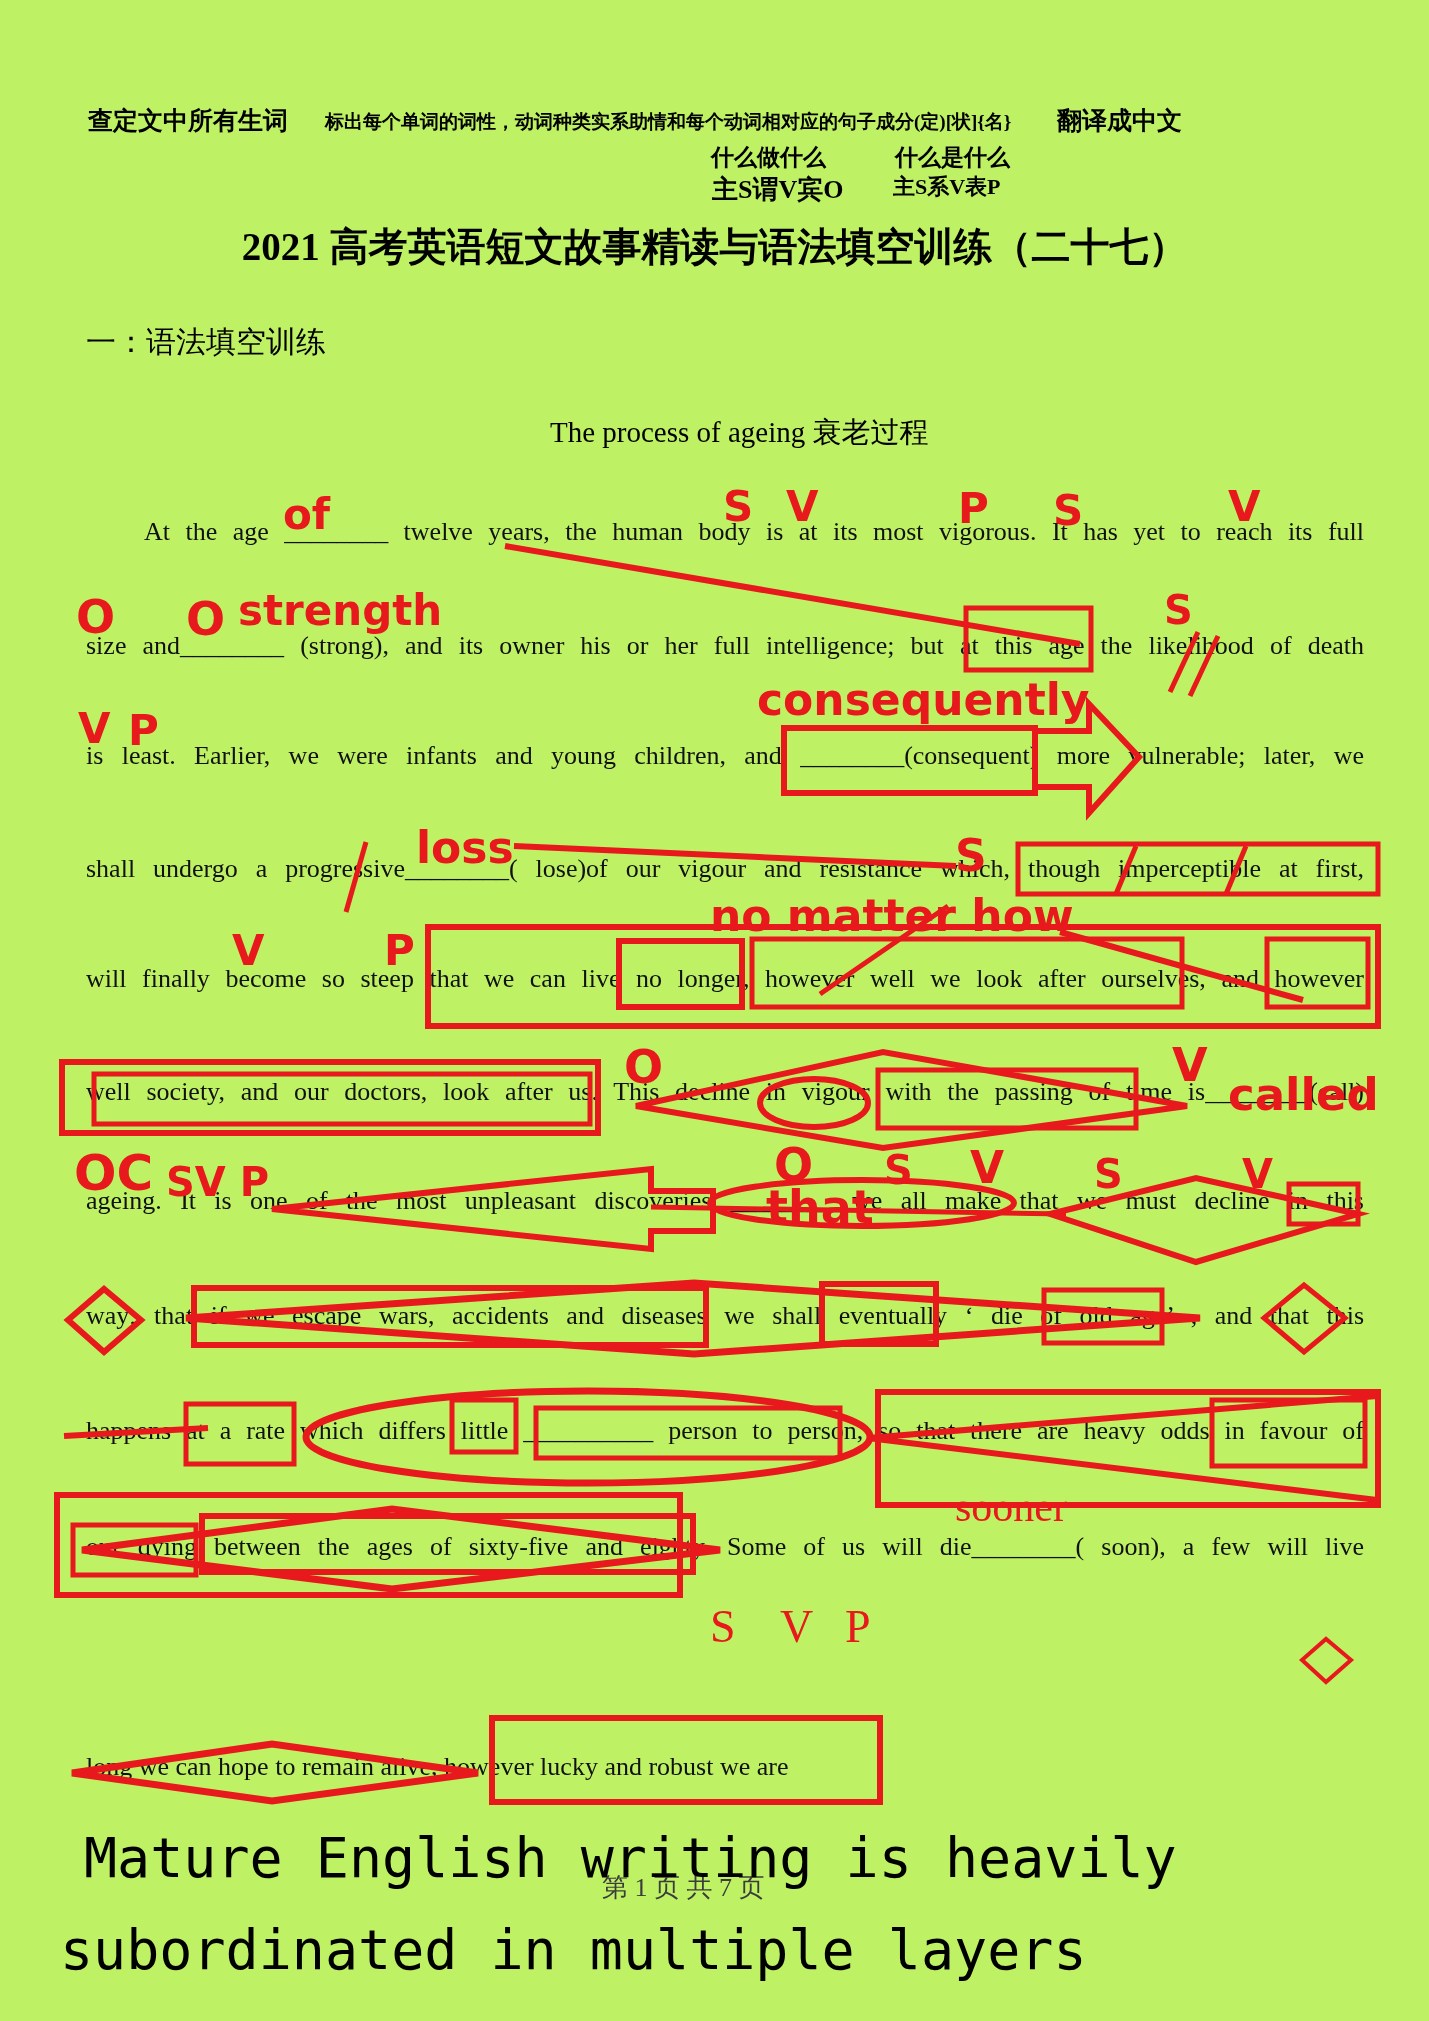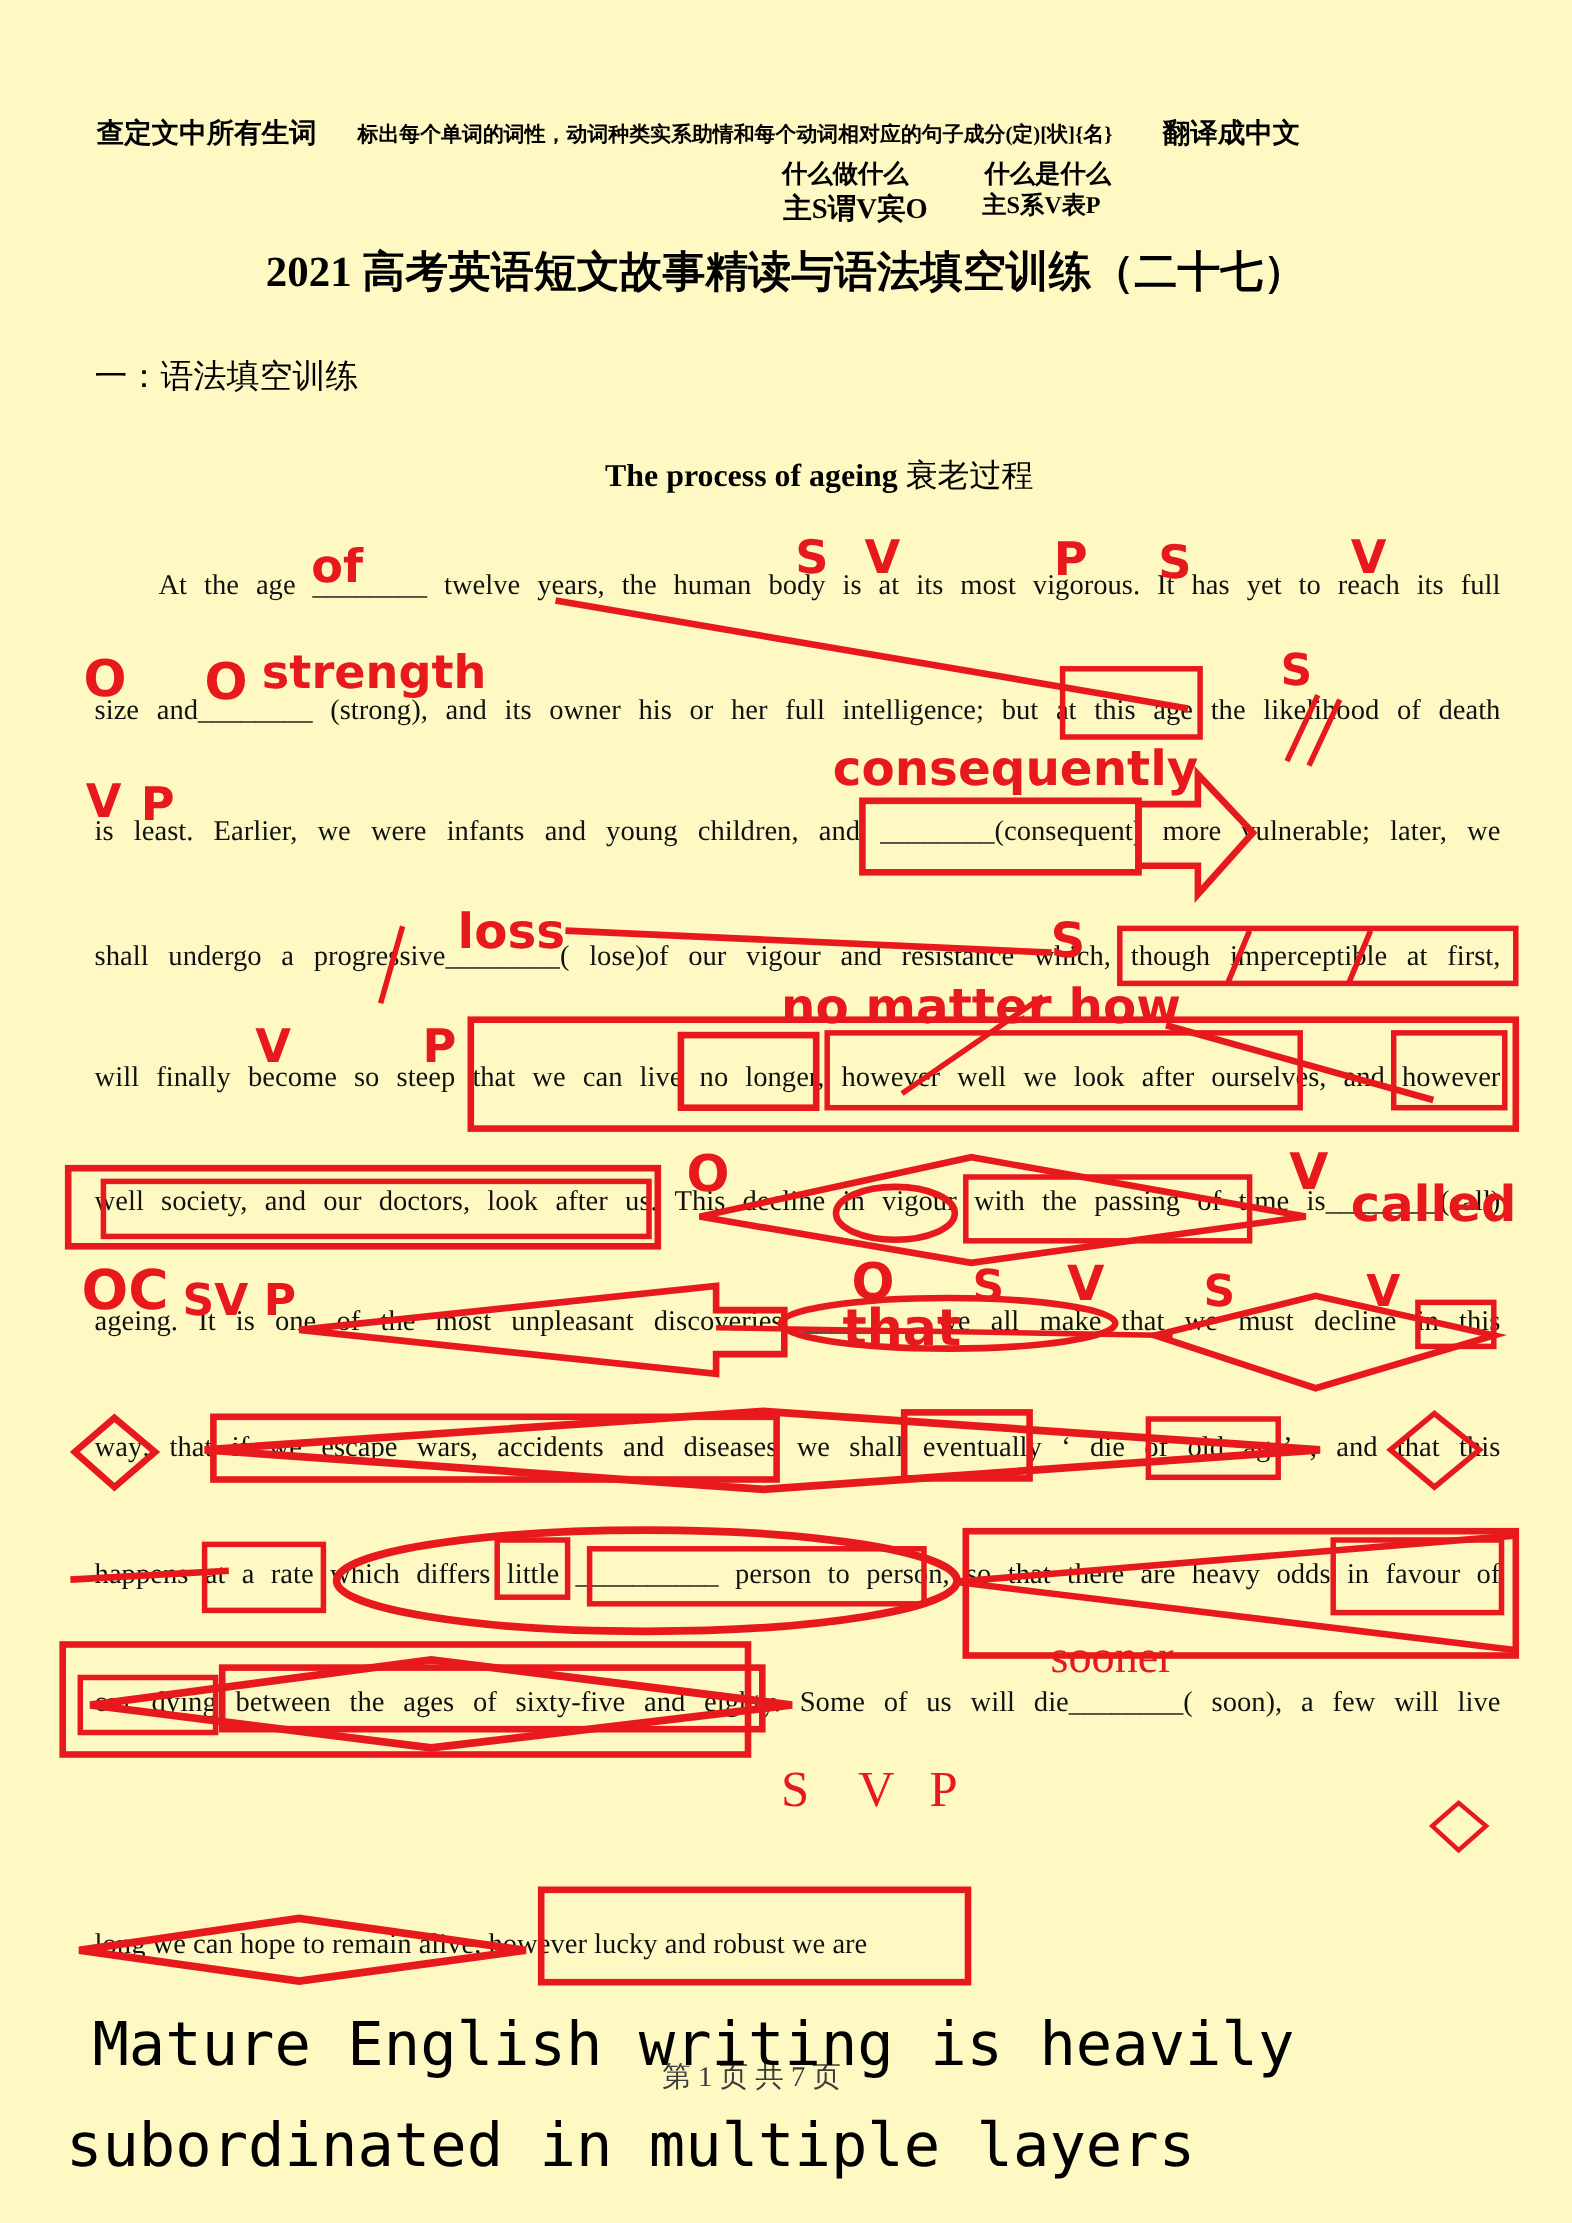--- a/index.html
+++ b/index.html
@@ -1,23 +1,23 @@
 <!DOCTYPE html>
 <html><head>
 <meta charset="utf-8">
 <style>
   html,body{margin:0;padding:0;background:#ffffff;}
-  .page{position:relative;width:1429px;height:2021px;background:#fef9c3;overflow:hidden;
+  .page{position:relative;width:1429px;height:2021px;background:#bef264;overflow:hidden;
         font-family:"Liberation Serif",serif;color:#111;}
   .abs{position:absolute;white-space:nowrap;}
   .hdr{font-weight:bold;color:#000;}
   .doc-title{width:1429px;text-align:center;font-weight:bold;font-size:39px;color:#000;}
   .section-h{font-size:30px;color:#000;}
   .ptitle{font-size:29px;color:#000;}
-  .ptitle .en{font-weight:bold;}
+  .ptitle .en{font-weight:normal;}
   .pline{position:absolute;left:86px;width:1278px;font-size:26px;color:#111;
          text-align:justify;text-align-last:justify;line-height:1.25;}
   .pline.left{text-align:left;text-align-last:left;}
   .pline.indent{text-indent:58px;}
   .overlay{position:absolute;left:0;top:0;pointer-events:none;}
   .overlay *{fill:none;stroke:#e8191c;}
   .lbl{position:absolute;color:#e8191c;font-family:"DejaVu Sans",sans-serif;
        font-weight:bold;line-height:1;white-space:nowrap;}
   .lbl.serif{font-family:"Liberation Serif",serif;font-weight:normal;}
   .bigmono{position:absolute;font-family:"DejaVu Sans Mono","Liberation Mono",monospace;

